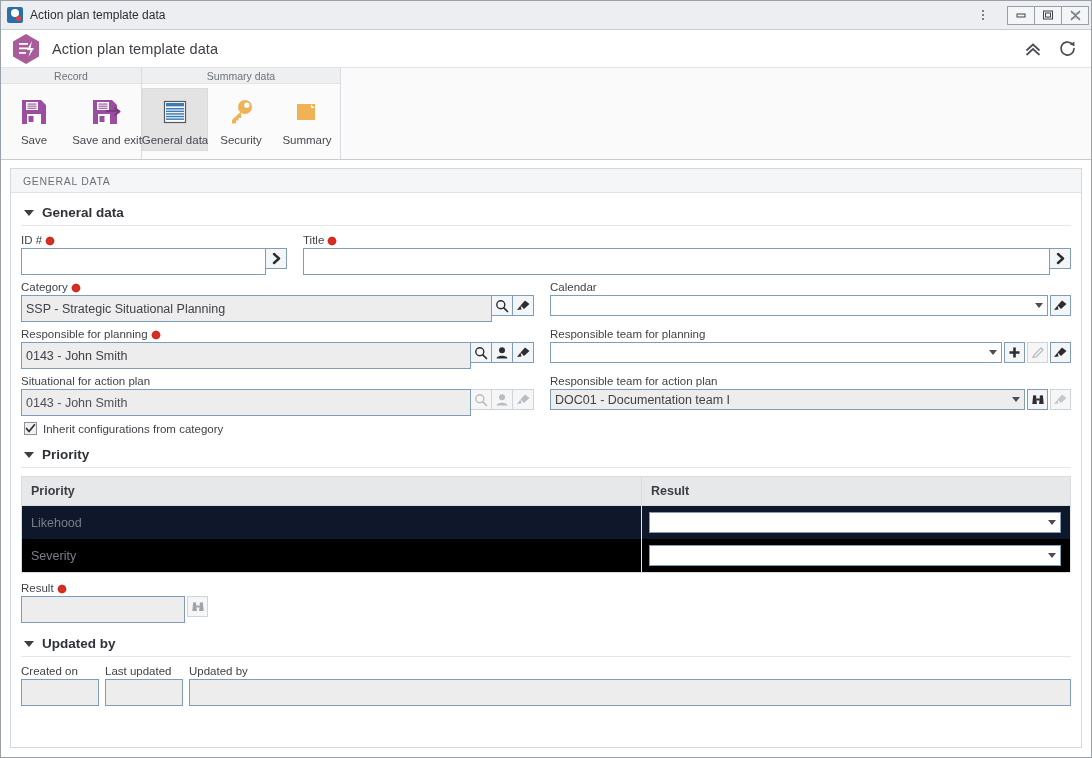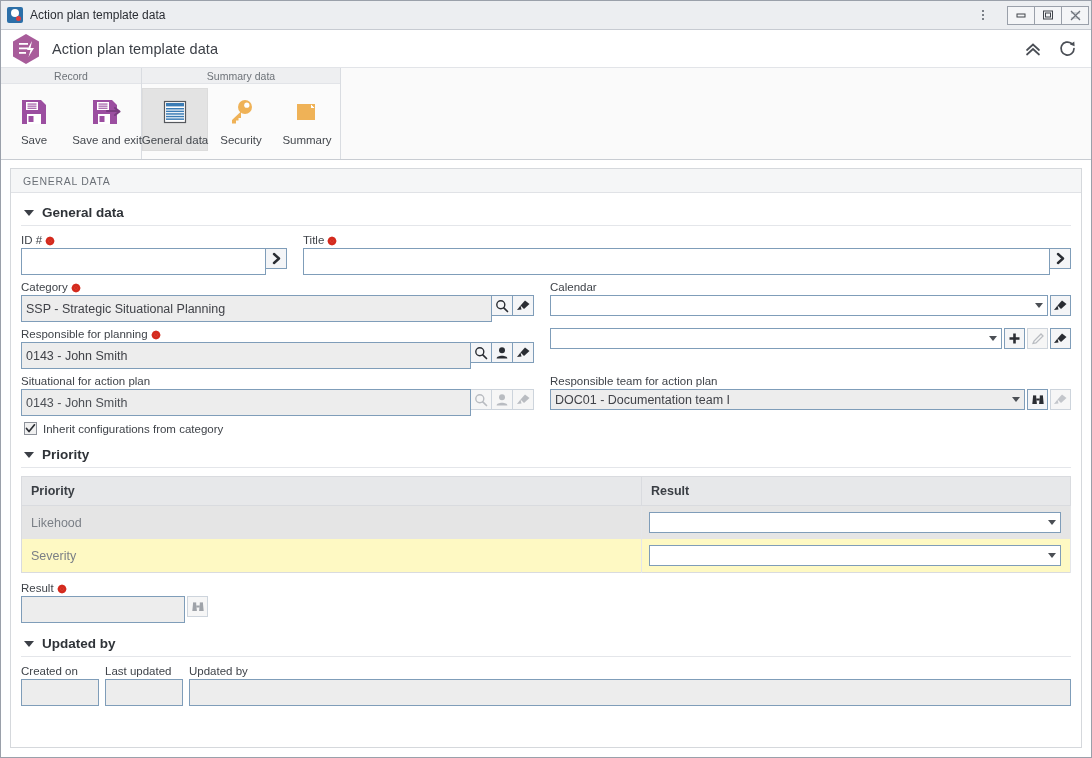--- a/index.html
+++ b/index.html
@@ -243,22 +243,22 @@
     padding: 7px 9px;
     border-right: 1px solid #d9dbdf;
     border-bottom: 1px solid #d9dbdf;
   }
   table.prio td {
     font-size: 12.5px; color: #7a7f86;
     padding: 7px 9px;
     border-right: 1px solid #e5e6e9;
     vertical-align: middle;
   }
-  table.prio tr.alt td { background: #fef9c3; }
-  table.prio tr.plain td { background: #e5e5e5; }
+  table.prio tr.alt td { background: #000000; }
+  table.prio tr.plain td { background: #0f172a; }
   table.prio td.cell-result { padding: 6px 9px 6px 7px; }
 
   .updated-row { display: flex; gap: 6px; align-items: flex-end; }
 
   .bot-pad { height: 10px; }
 </style>
 </head>
 <body>
 
 <div class="window">
@@ -528,20 +528,21 @@
               </div>
               <div class="sq-btn">
                 <svg width="15" height="14" viewBox="0 0 15 14">
                     <path d="M9 1.5 L13.5 5 L8 10 L4.5 6.5 Z" fill="#2a2d33"></path>
                     <path d="M4.5 6.5 L1 11 L5.5 10.5 Z" fill="#2a2d33"></path>
                   </svg>
               </div>
             </div>
           </div>
           <div class="col" style="flex:1;">
+            <div class="fld-label">Responsible team for planning</div>
             <div class="ctrl-line">
               <div class="combo">
                 <span></span>
                 <span class="arrow"></span>
               </div>
               <div class="sq-btn sep">
                 <svg width="13" height="13" viewBox="0 0 13 13">
                     <path d="M6.5 1.5 V11.5 M1.5 6.5 H11.5" stroke="#2a2d33" stroke-width="2.6" stroke-linecap="butt"></path>
                   </svg>
               </div>

